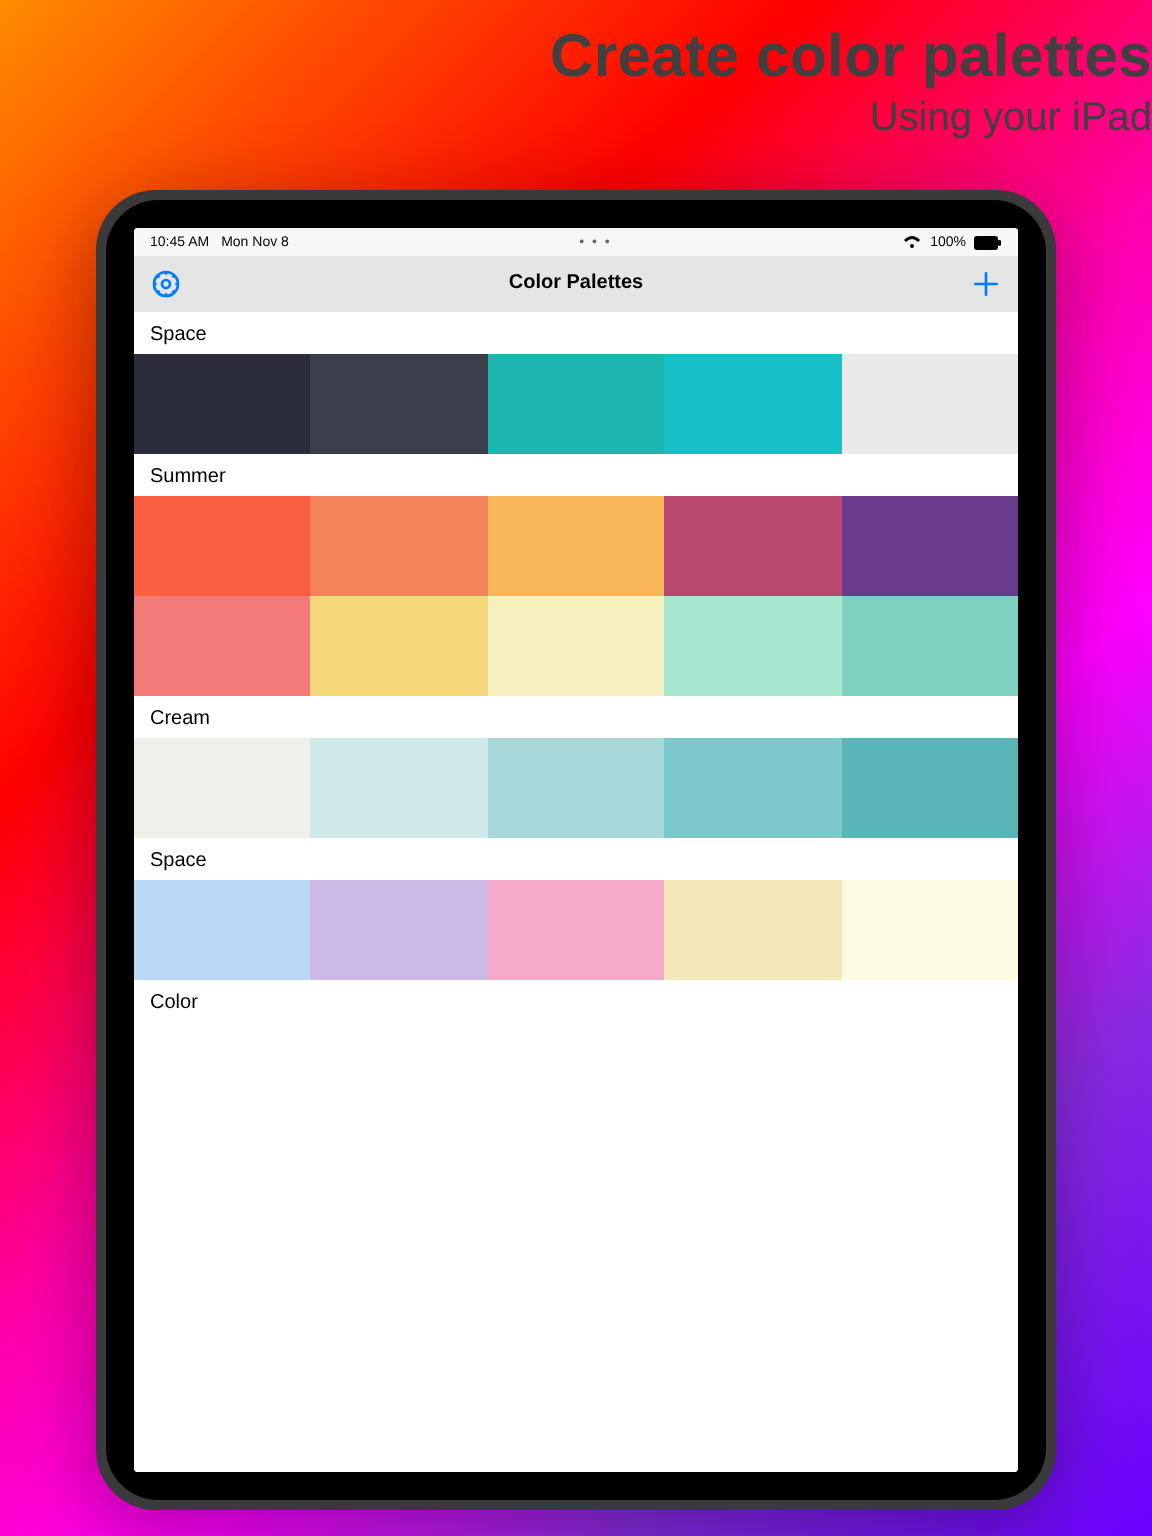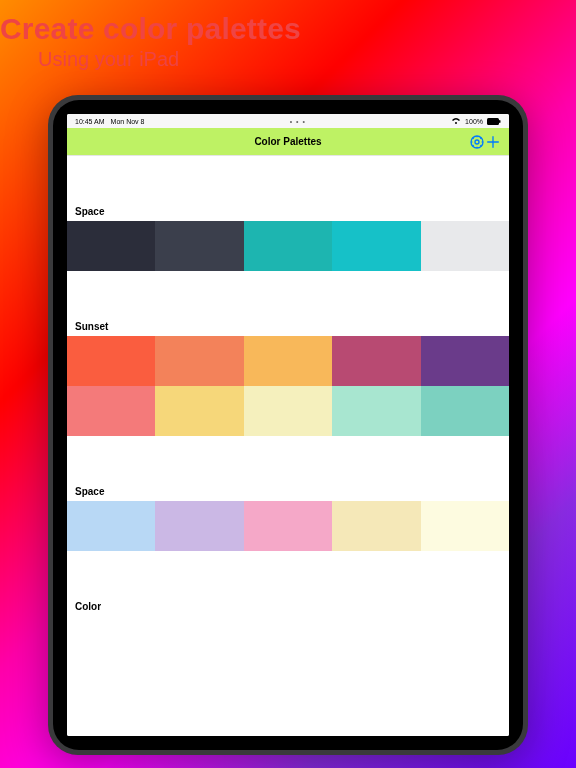--- a/index.html
+++ b/index.html
@@ -3,21 +3,21 @@
   <meta charset="utf-8">
   <style>
     * { margin: 0; padding: 0; box-sizing: border-box; }
     body {
       width: 576px; height: 768px;
       background: linear-gradient(135deg, #ff8c00 0%, #ff4500 15%, #ff0000 30%, #ff00aa 50%, #ff00ff 65%, #8a2be2 80%, #6a00ff 100%);
       font-family: -apple-system, BlinkMacSystemFont, "Helvetica Neue", sans-serif;
       overflow: hidden;
       position: relative;
     }
-    .hero { text-align: left; color: #ef4444; padding-top: 12px; }
+    .hero { text-align: right; color: #404040; padding-top: 12px; }
     .hero h1 { font-size: 30px; font-weight: 700; letter-spacing: 0.2px; }
     .hero h2 { font-size: 20px; font-weight: 400; margin-top: 2px; padding-left: 38px; }
     .ipad {
       position: absolute;
       top: 95px; left: 50%; transform: translateX(-50%);
       width: 480px; height: 660px;
       background: #3a3a3c;
       border-radius: 30px;
       padding: 5px;
       box-shadow: 0 10px 40px rgba(0,0,0,0.35);
@@ -40,31 +40,31 @@
       display: flex; justify-content: space-between; align-items: center;
       padding: 0 8px; font-size: 7px; color: #000;
       background: #f7f7f7;
     }
     .status-left { display: flex; gap: 6px; }
     .status-center { font-size: 7px; color: #666; letter-spacing: 1px; }
     .status-right { display: flex; align-items: center; gap: 4px; }
     .wifi-icon, .battery-icon { display: inline-flex; }
     .nav-bar {
       height: 28px;
-      background: #bef264;
+      background: #e5e5e5;
       border-bottom: 1px solid #e5e5e5;
-      display: flex; align-items: center; justify-content: flex-end;
+      display: flex; align-items: center; justify-content: space-between;
       padding: 0 8px;
       position: relative;
     }
     .nav-title { position: absolute; left: 0; right: 0; text-align: center; font-size: 10px; font-weight: 600; pointer-events: none; }
     .gear-btn, .add-btn { color: #007aff; font-size: 16px; cursor: pointer; display: flex; align-items: center; }
     .content { flex: 1; overflow: hidden; background: #fff; }
     .palette-section { }
-    .palette-title { font-size: 10px; font-weight: 700; padding: 6px 8px 4px; color: #000; margin-top: 44px; }
+    .palette-title { font-size: 10px; font-weight: 400; padding: 6px 8px 4px; color: #000; }
     .palette-row { display: flex; height: 50px; }
     .swatch { flex: 1; }
   </style>
 </head>
 <body>
 
 <div class="hero">
   <h1>Create color palettes</h1>
   <h2>Using your iPad</h2>
 </div>
@@ -116,36 +116,46 @@
             <div class="palette-title">Space</div>
             <div class="palette-row">
               <div class="swatch" title="#2b2d3a" style="background: rgb(43, 45, 58);"></div>
               <div class="swatch" title="#3b3f4c" style="background: rgb(59, 63, 76);"></div>
               <div class="swatch" title="#1db5b0" style="background: rgb(29, 181, 176);"></div>
               <div class="swatch" title="#16c1c8" style="background: rgb(22, 193, 200);"></div>
               <div class="swatch" title="#e8e9eb" style="background: rgb(232, 233, 235);"></div>
             </div>
           </div>
           <div class="palette-section">
-            <div class="palette-title">Sunset</div>
+            <div class="palette-title">Summer</div>
             <div class="palette-row">
               <div class="swatch" title="#fa5d3f" style="background: rgb(250, 93, 63);"></div>
               <div class="swatch" title="#f3825a" style="background: rgb(243, 130, 90);"></div>
               <div class="swatch" title="#f8b85a" style="background: rgb(248, 184, 90);"></div>
               <div class="swatch" title="#b84a72" style="background: rgb(184, 74, 114);"></div>
               <div class="swatch" title="#6a3b8a" style="background: rgb(106, 59, 138);"></div>
             </div>
           </div>
           <div class="palette-section">
             <div class="palette-row">
               <div class="swatch" title="#f47a7a" style="background: rgb(244, 122, 122);"></div>
               <div class="swatch" title="#f6d77a" style="background: rgb(246, 215, 122);"></div>
               <div class="swatch" title="#f5f0bd" style="background: rgb(245, 240, 189);"></div>
               <div class="swatch" title="#a8e6d0" style="background: rgb(168, 230, 208);"></div>
               <div class="swatch" title="#7cd1c0" style="background: rgb(124, 209, 192);"></div>
+            </div>
+          </div>
+          <div class="palette-section">
+            <div class="palette-title">Cream</div>
+            <div class="palette-row">
+              <div class="swatch" title="#f0efe9" style="background: rgb(240, 239, 233);"></div>
+              <div class="swatch" title="#cfe9ea" style="background: rgb(207, 233, 234);"></div>
+              <div class="swatch" title="#a8d8da" style="background: rgb(168, 216, 218);"></div>
+              <div class="swatch" title="#7cc8cb" style="background: rgb(124, 200, 203);"></div>
+              <div class="swatch" title="#5ab5b8" style="background: rgb(90, 181, 184);"></div>
             </div>
           </div>
           <div class="palette-section">
             <div class="palette-title">Space</div>
             <div class="palette-row">
               <div class="swatch" title="#b8d8f5" style="background: rgb(184, 216, 245);"></div>
               <div class="swatch" title="#cbb8e5" style="background: rgb(203, 184, 229);"></div>
               <div class="swatch" title="#f5a8c8" style="background: rgb(245, 168, 200);"></div>
               <div class="swatch" title="#f5e8b8" style="background: rgb(245, 232, 184);"></div>
               <div class="swatch" title="#fdfbe0" style="background: rgb(253, 251, 224);"></div>

